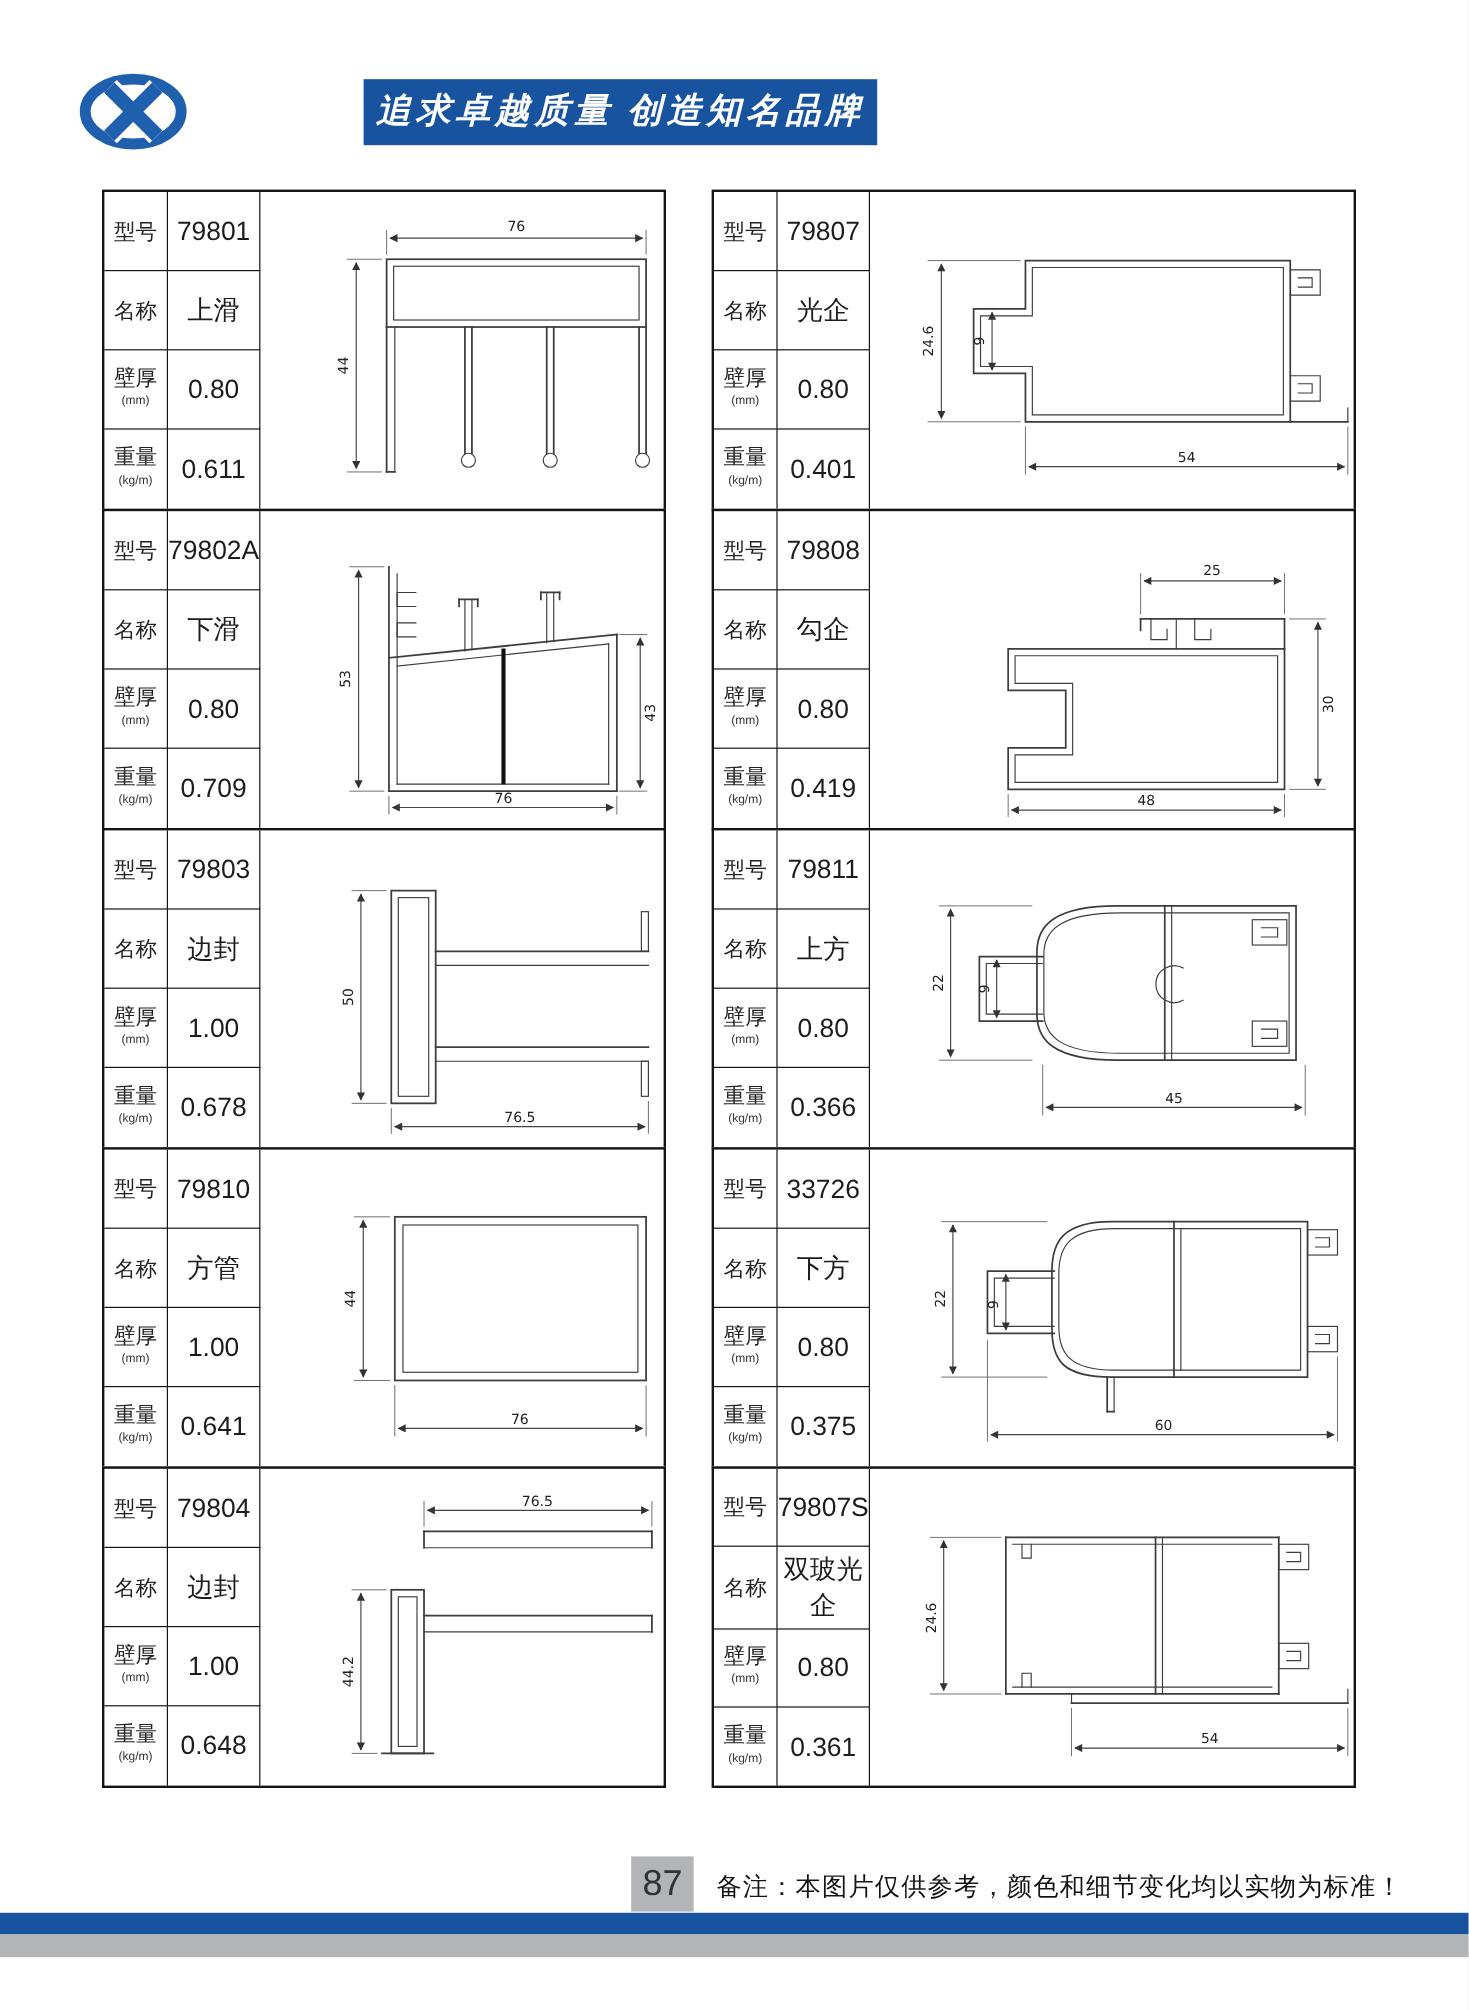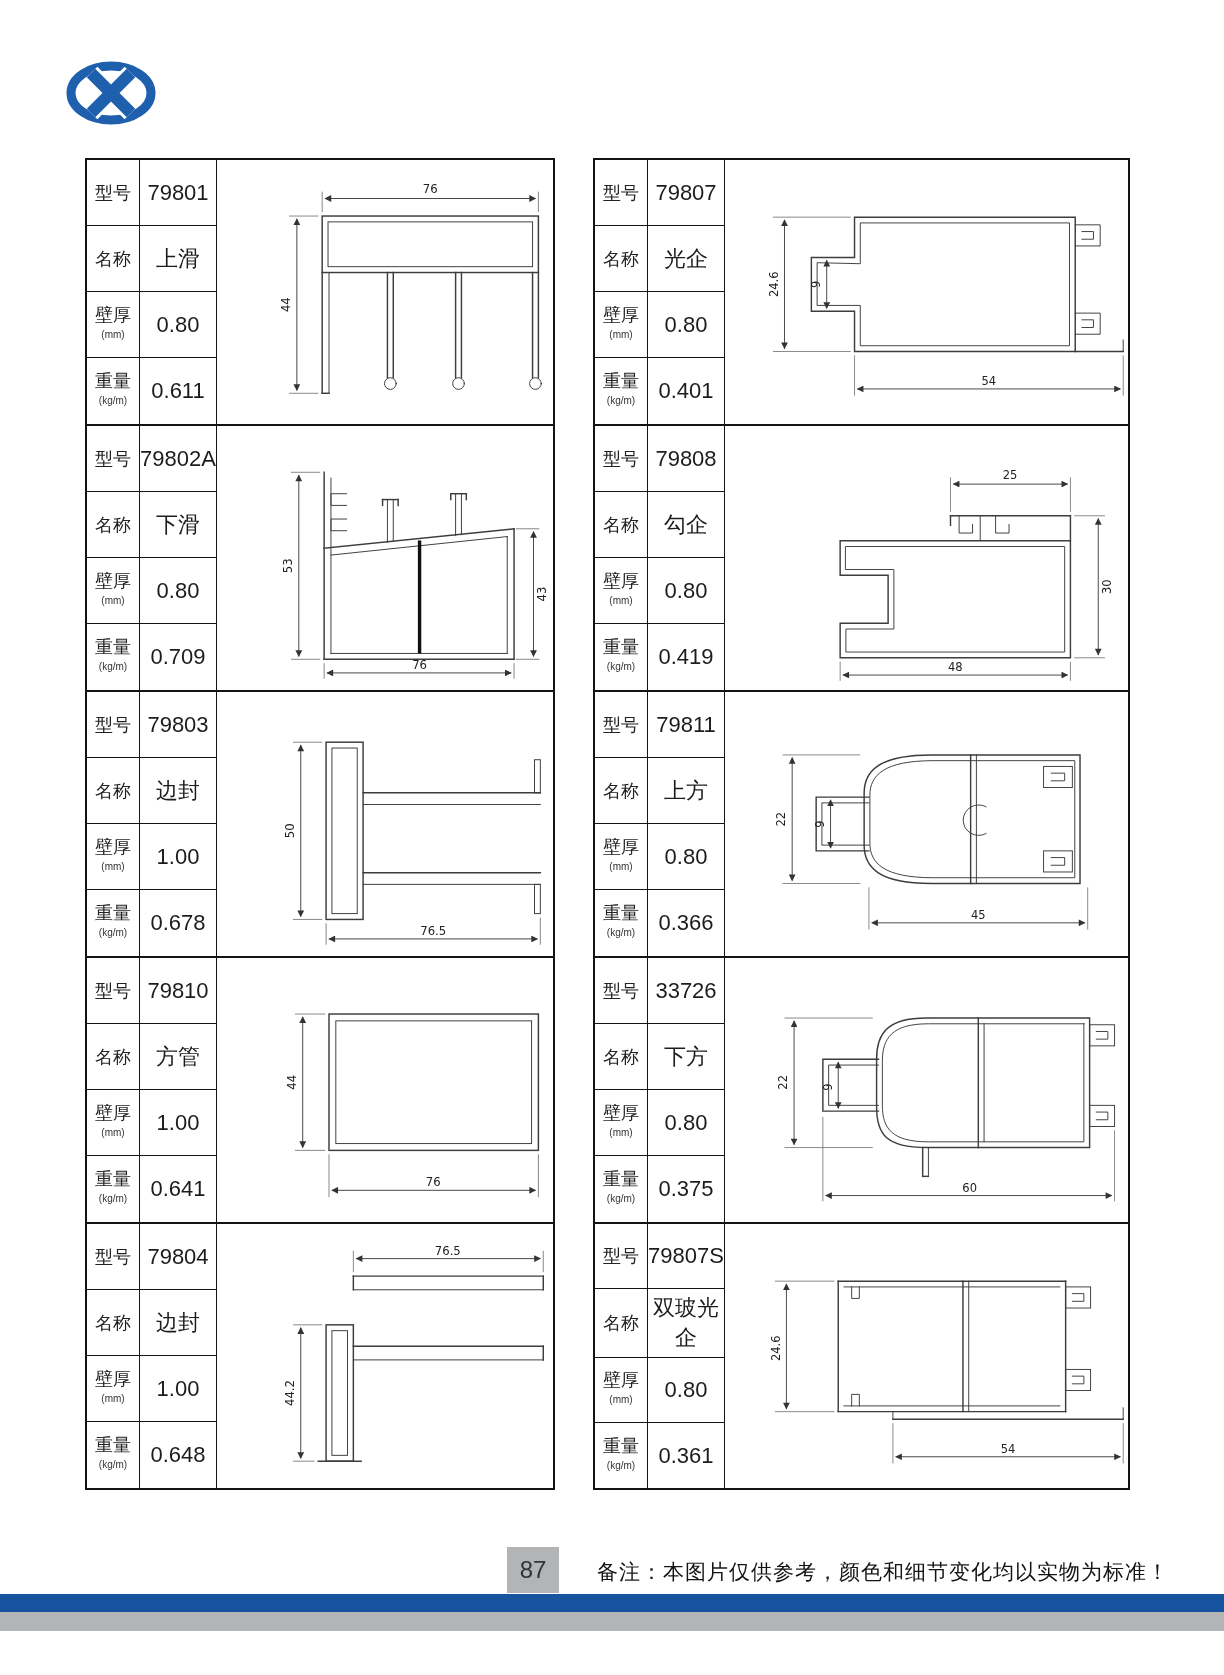--- a/index.html
+++ b/index.html
@@ -36,22 +36,22 @@
 
   
   .p{stroke:#3d3d3d;stroke-width:1.5;fill:none;stroke-linejoin:miter;stroke-linecap:square;}
   .pi{stroke:#3d3d3d;stroke-width:1;fill:none;stroke-linecap:square;}
   .thick{stroke:#111;stroke-width:3.5;}
   .d{stroke:#444;stroke-width:1;marker-start:url(#arr);marker-end:url(#arr);}
   .e{stroke:#666;stroke-width:0.8;}
   .t{font-size:12px;fill:#222;text-anchor:middle;font-family:"DejaVu Sans",sans-serif;}
 
   
-  .page-num{position:absolute;left:507px;top:1547px;width:52px;height:46px;
-            display:flex;align-items:center;justify-content:center;font-size:24px;color:#2f3338;}
+  .page-num{position:absolute;left:526px;top:1547px;width:52px;height:46px;
+            display:flex;align-items:center;justify-content:center;font-size:30px;color:#2f3338;}
   .note{position:absolute;left:597px;top:1558px;font-size:21px;color:#141414;letter-spacing:1px;white-space:nowrap;}
   .bar-blue{position:absolute;left:0;top:1594px;width:100%;height:18px;}
   .bar-gray{position:absolute;left:0;top:1612px;width:100%;height:19px;}
 </style>
 </head>
 <body>
 
 <svg width="0" height="0" style="position:absolute" aria-hidden="true">
   <defs>
     <marker id="arr" viewBox="0 0 10 10" refX="9" refY="5" markerWidth="9" markerHeight="7" orient="auto-start-reverse">
@@ -64,20 +64,23 @@
 
   <div class="header">
     <div class="logo-wrap">
       <svg width="92" height="70" viewBox="0 0 92 70">
         <ellipse cx="46" cy="35" rx="40" ry="27" fill="none" stroke="#1e5fae" stroke-width="9"></ellipse>
         <line x1="26" y1="15" x2="66" y2="55" stroke="#fff" stroke-width="18"></line>
         <line x1="66" y1="15" x2="26" y2="55" stroke="#fff" stroke-width="18"></line>
         <line x1="26" y1="15" x2="66" y2="55" stroke="#1e5fae" stroke-width="12"></line>
         <line x1="66" y1="15" x2="26" y2="55" stroke="#1e5fae" stroke-width="12"></line>
       </svg>
+    </div>
+    <div class="slogan-bar" style="background:#17539e;">
+      <span>追求卓越质量 创造知名品牌</span>
     </div>
   </div>
 
   <div class="columns">
 
     <div class="col col-l">
 
       <div class="block">
         <div class="specs">
           <div class="cell lab">

